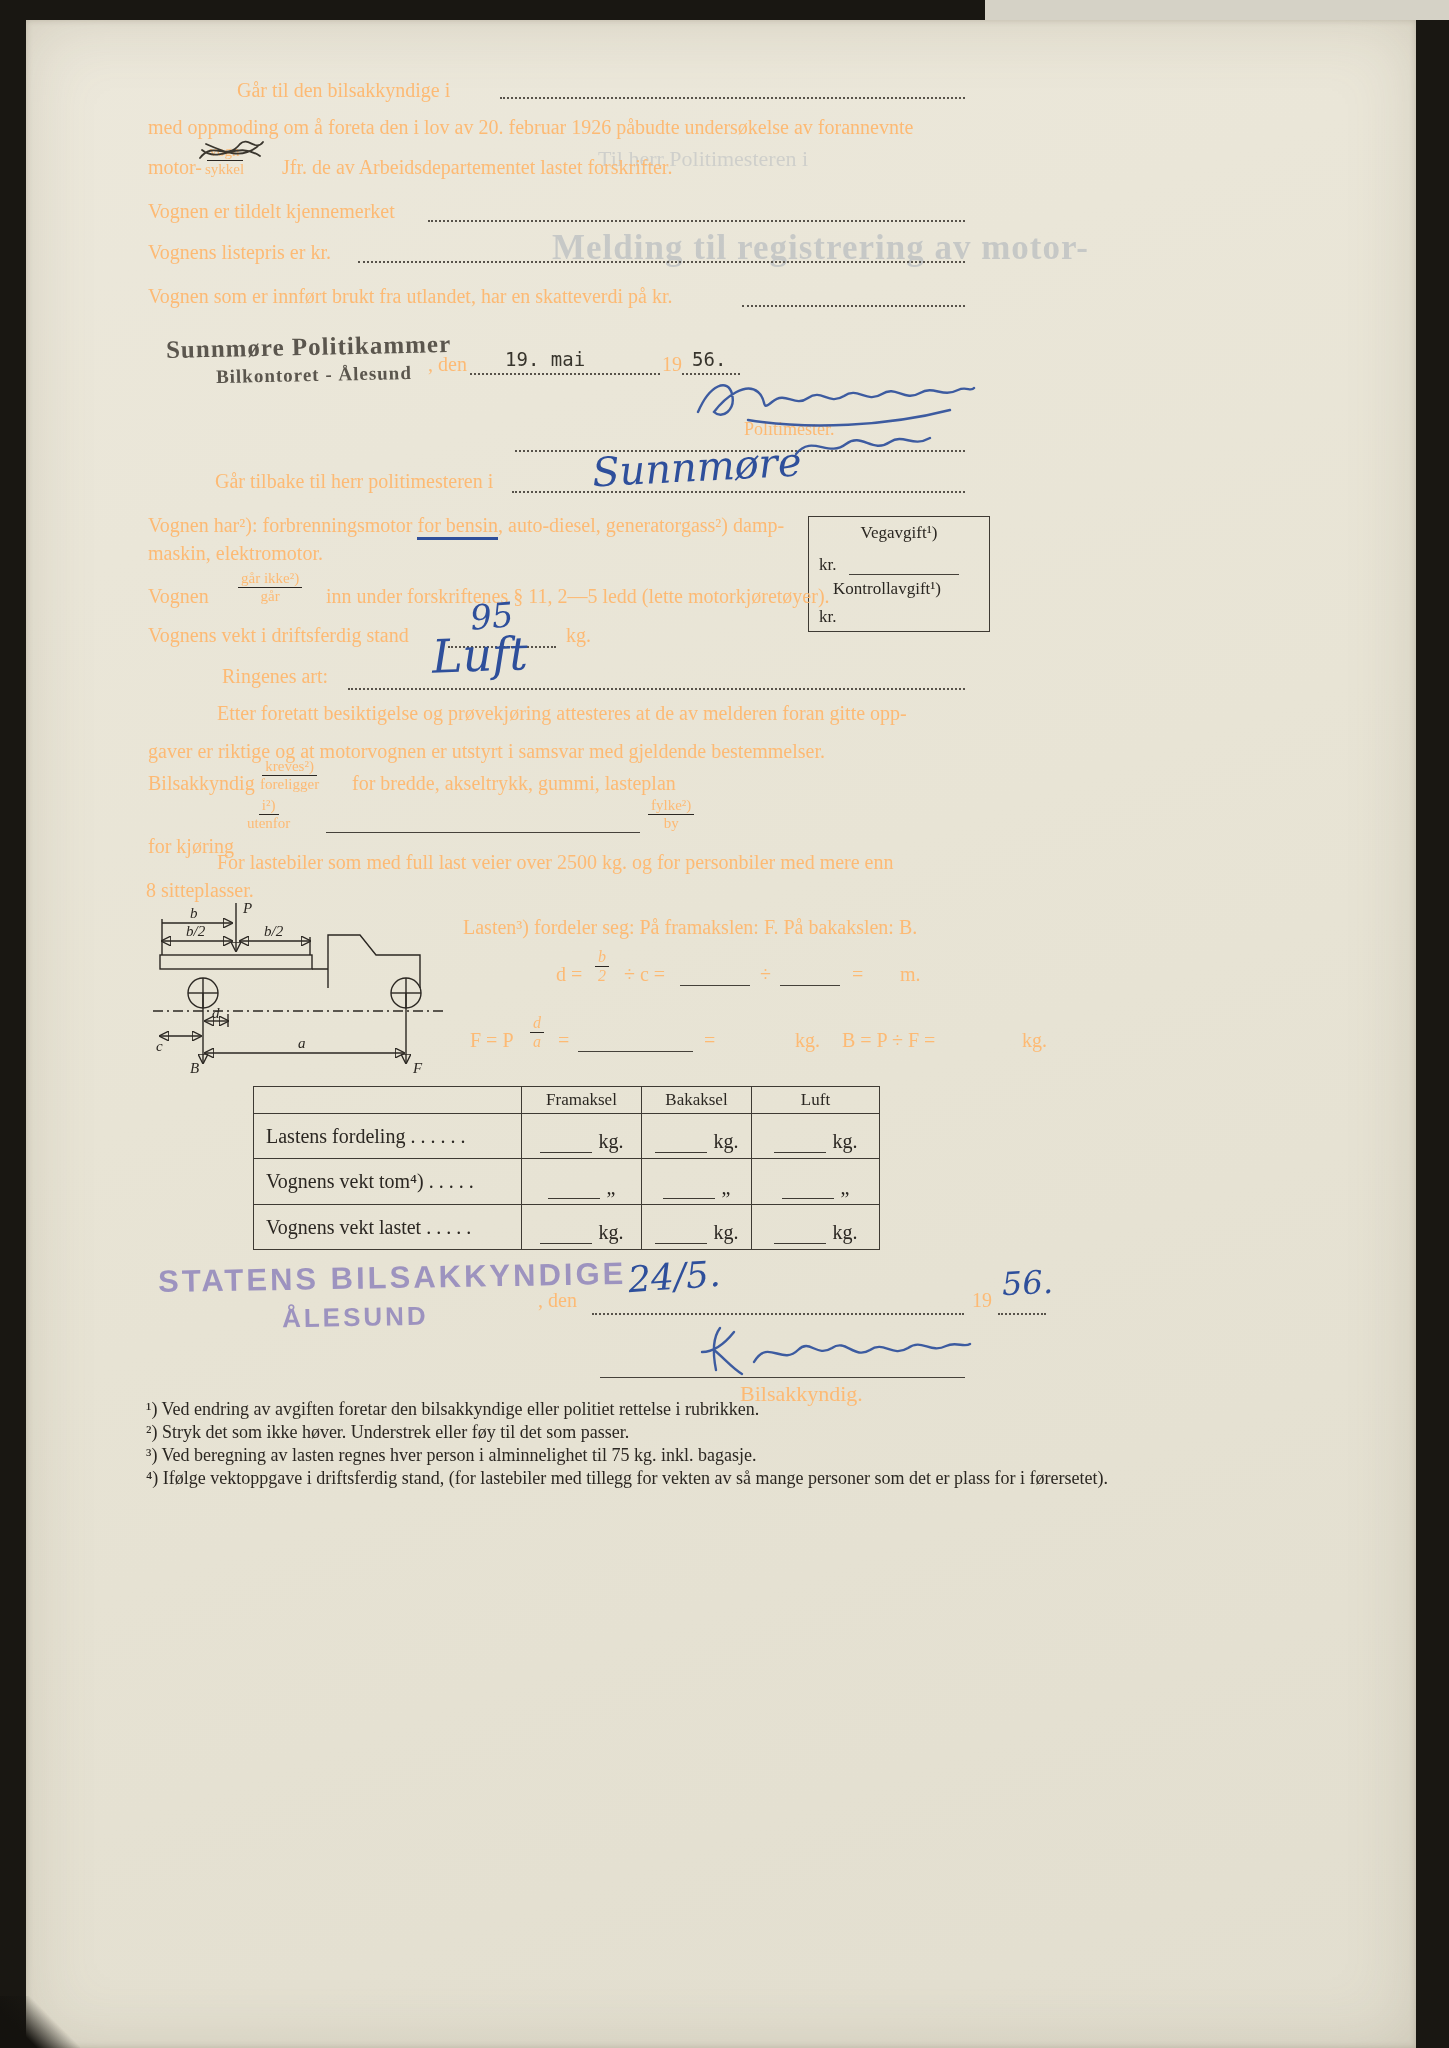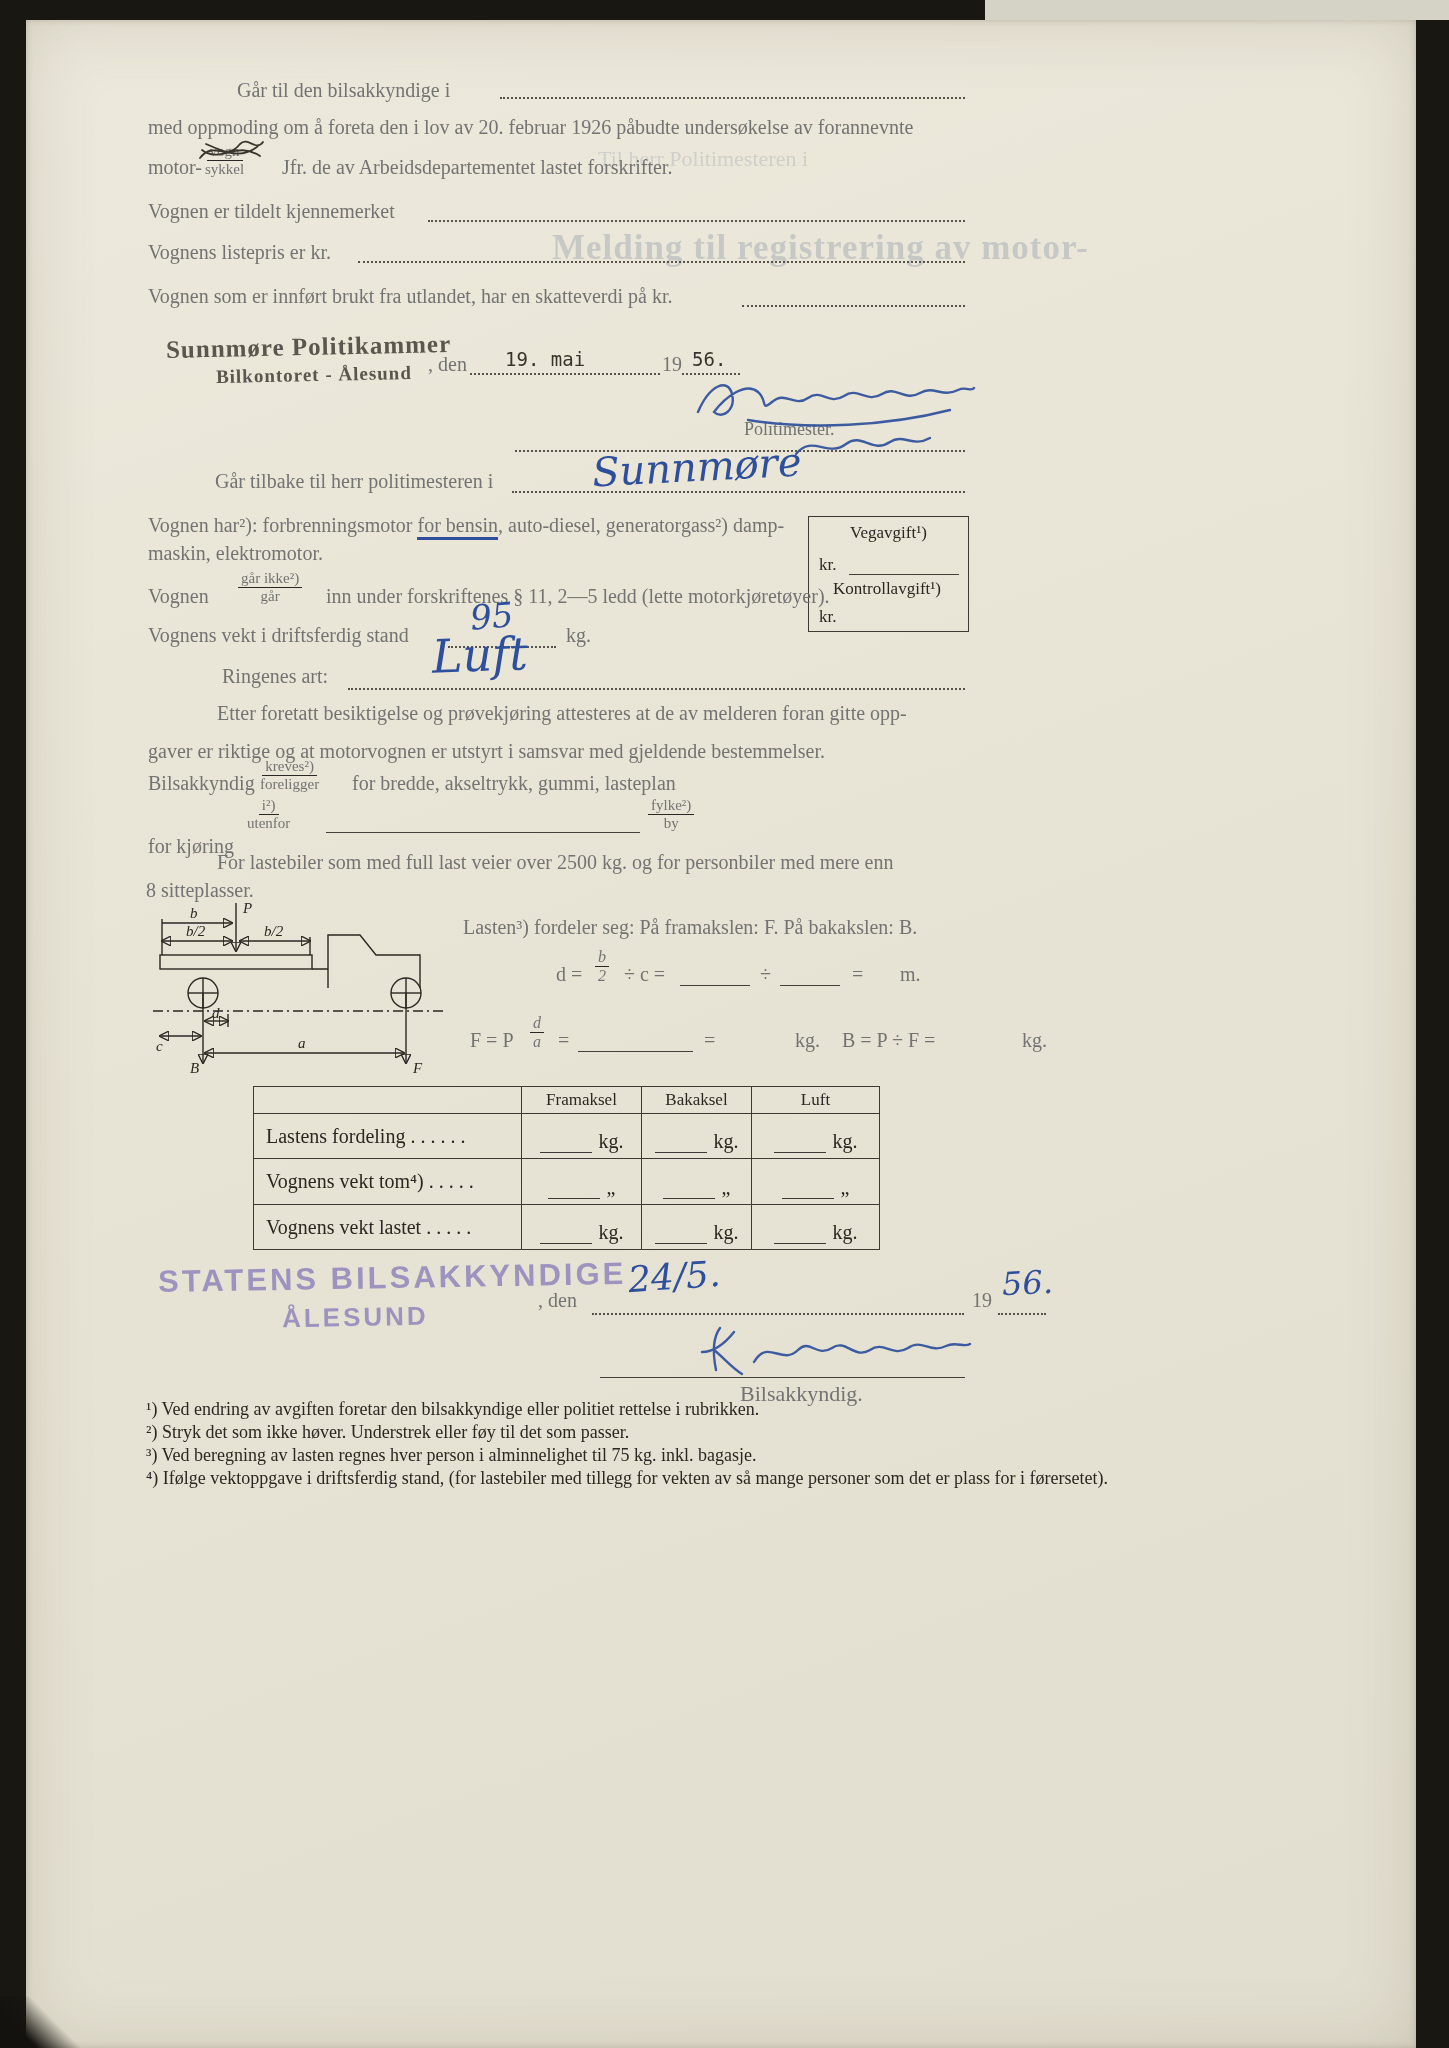--- a/index.html
+++ b/index.html
@@ -9,21 +9,21 @@
   .paper {
     position:absolute; left:26px; top:20px; width:1390px; height:2028px;
     background: linear-gradient(160deg,#ece8db 0%,#e8e4d5 45%,#e2decf 100%);
     box-shadow: inset 0 0 70px rgba(115,105,80,.20), inset 0 0 6px rgba(90,80,60,.25);
     z-index:0;
   }
   .top-light { position:absolute; left:985px; top:0; width:464px; height:20px; background:#d5d2c6; z-index:1; }
   .corner-bl { position:absolute; left:0; bottom:0; width:80px; height:52px;
     background: linear-gradient(45deg,#14120e 28%, rgba(20,18,14,0) 62%); z-index:6; }
 
-  .t { position:absolute; font-size:20px; color:#737373; white-space:nowrap; z-index:3; line-height:1.2; }
+  .t { position:absolute; font-size:20px; color:#fdba74; white-space:nowrap; z-index:3; line-height:1.2; }
   .sm { font-size:17px; }
   .dotline { position:absolute; border-bottom:2px dotted #57524a; height:2px; z-index:2; }
   .solidline { position:absolute; border-bottom:1.5px solid #45413a; height:2px; z-index:2; }
 
   .frac { display:inline-flex; flex-direction:column; align-items:center;
           font-size:15px; line-height:1.15; vertical-align:middle; }
   .frac > span:first-child { border-bottom:1.2px solid #2b2722; padding:0 3px; }
   .frac.it { font-style:italic; font-size:16px; }
 
   .hand { position:absolute; font-family:"DejaVu Serif", serif; font-style:italic;
@@ -33,21 +33,21 @@
   .underblue { border-bottom:3px solid #2e4f9b; padding-bottom:1px; }
 
   .stampg { position:absolute; font-family:"Liberation Serif", serif; font-weight:bold;
             color:#4c473f; letter-spacing:1px; opacity:.9; z-index:3; white-space:nowrap; }
   .stampp { position:absolute; font-family:"Liberation Sans", sans-serif; font-weight:bold;
             color:#8b80ba; opacity:.8; letter-spacing:3px; z-index:3; white-space:nowrap; }
 
   .bleed { position:absolute; color:#7d8ba3; z-index:1; filter:blur(.7px);
            font-family:"Liberation Serif", serif; white-space:nowrap; }
 
-  .feesbox { position:absolute; left:808px; top:516px; width:161px; height:116px;
+  .feesbox { position:absolute; left:808px; top:516px; width:182px; height:116px;
              border:1.5px solid #3e3a33; z-index:3; font-size:17px; color:#2b2722; }
   .feesbox .fb { position:absolute; white-space:nowrap; }
 
   .ftable { position:absolute; left:253px; top:1086px; border-collapse:collapse; z-index:3;
             font-size:20px; color:#2b2722; background:transparent; }
   .ftable th, .ftable td { border:1.5px solid #3e3a33; padding:0; }
   .ftable th { font-size:17px; font-weight:normal; text-align:center; }
   .celll { padding:6px 4px 6px 12px; white-space:nowrap; }
   .cellv { display:flex; align-items:flex-end; justify-content:center; gap:7px;
            padding:16px 6px 5px 6px; }

